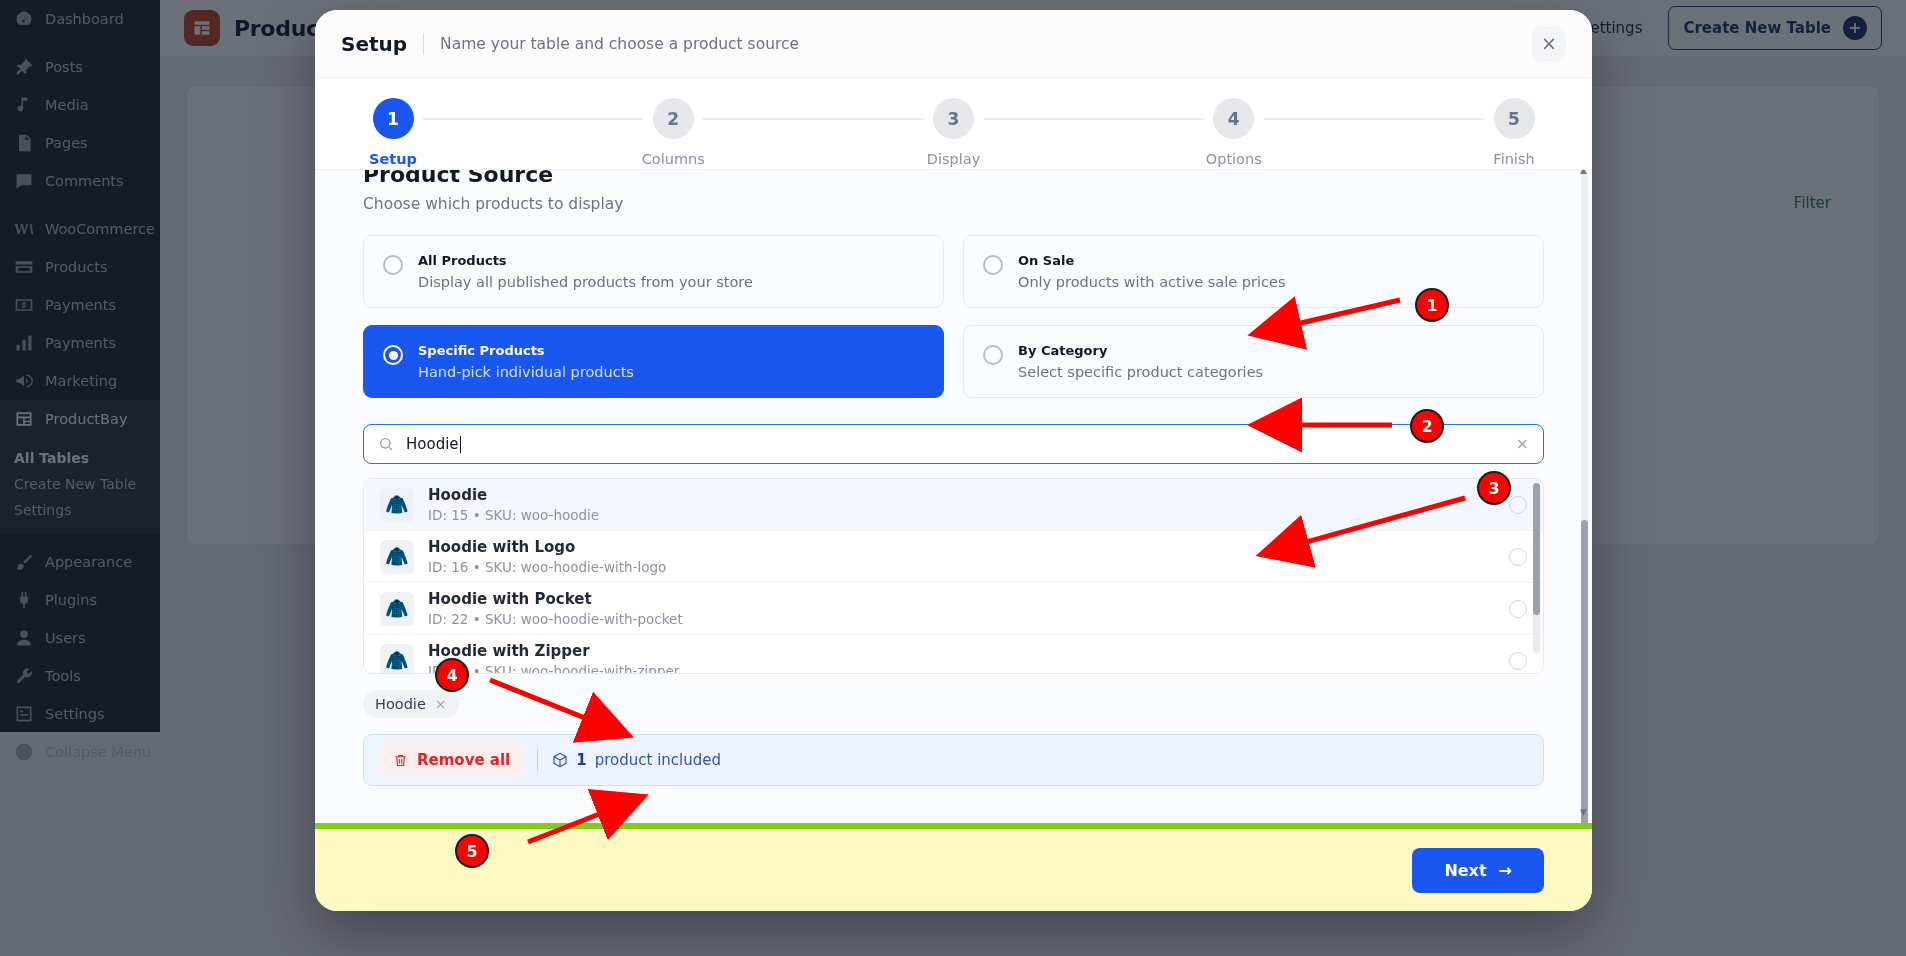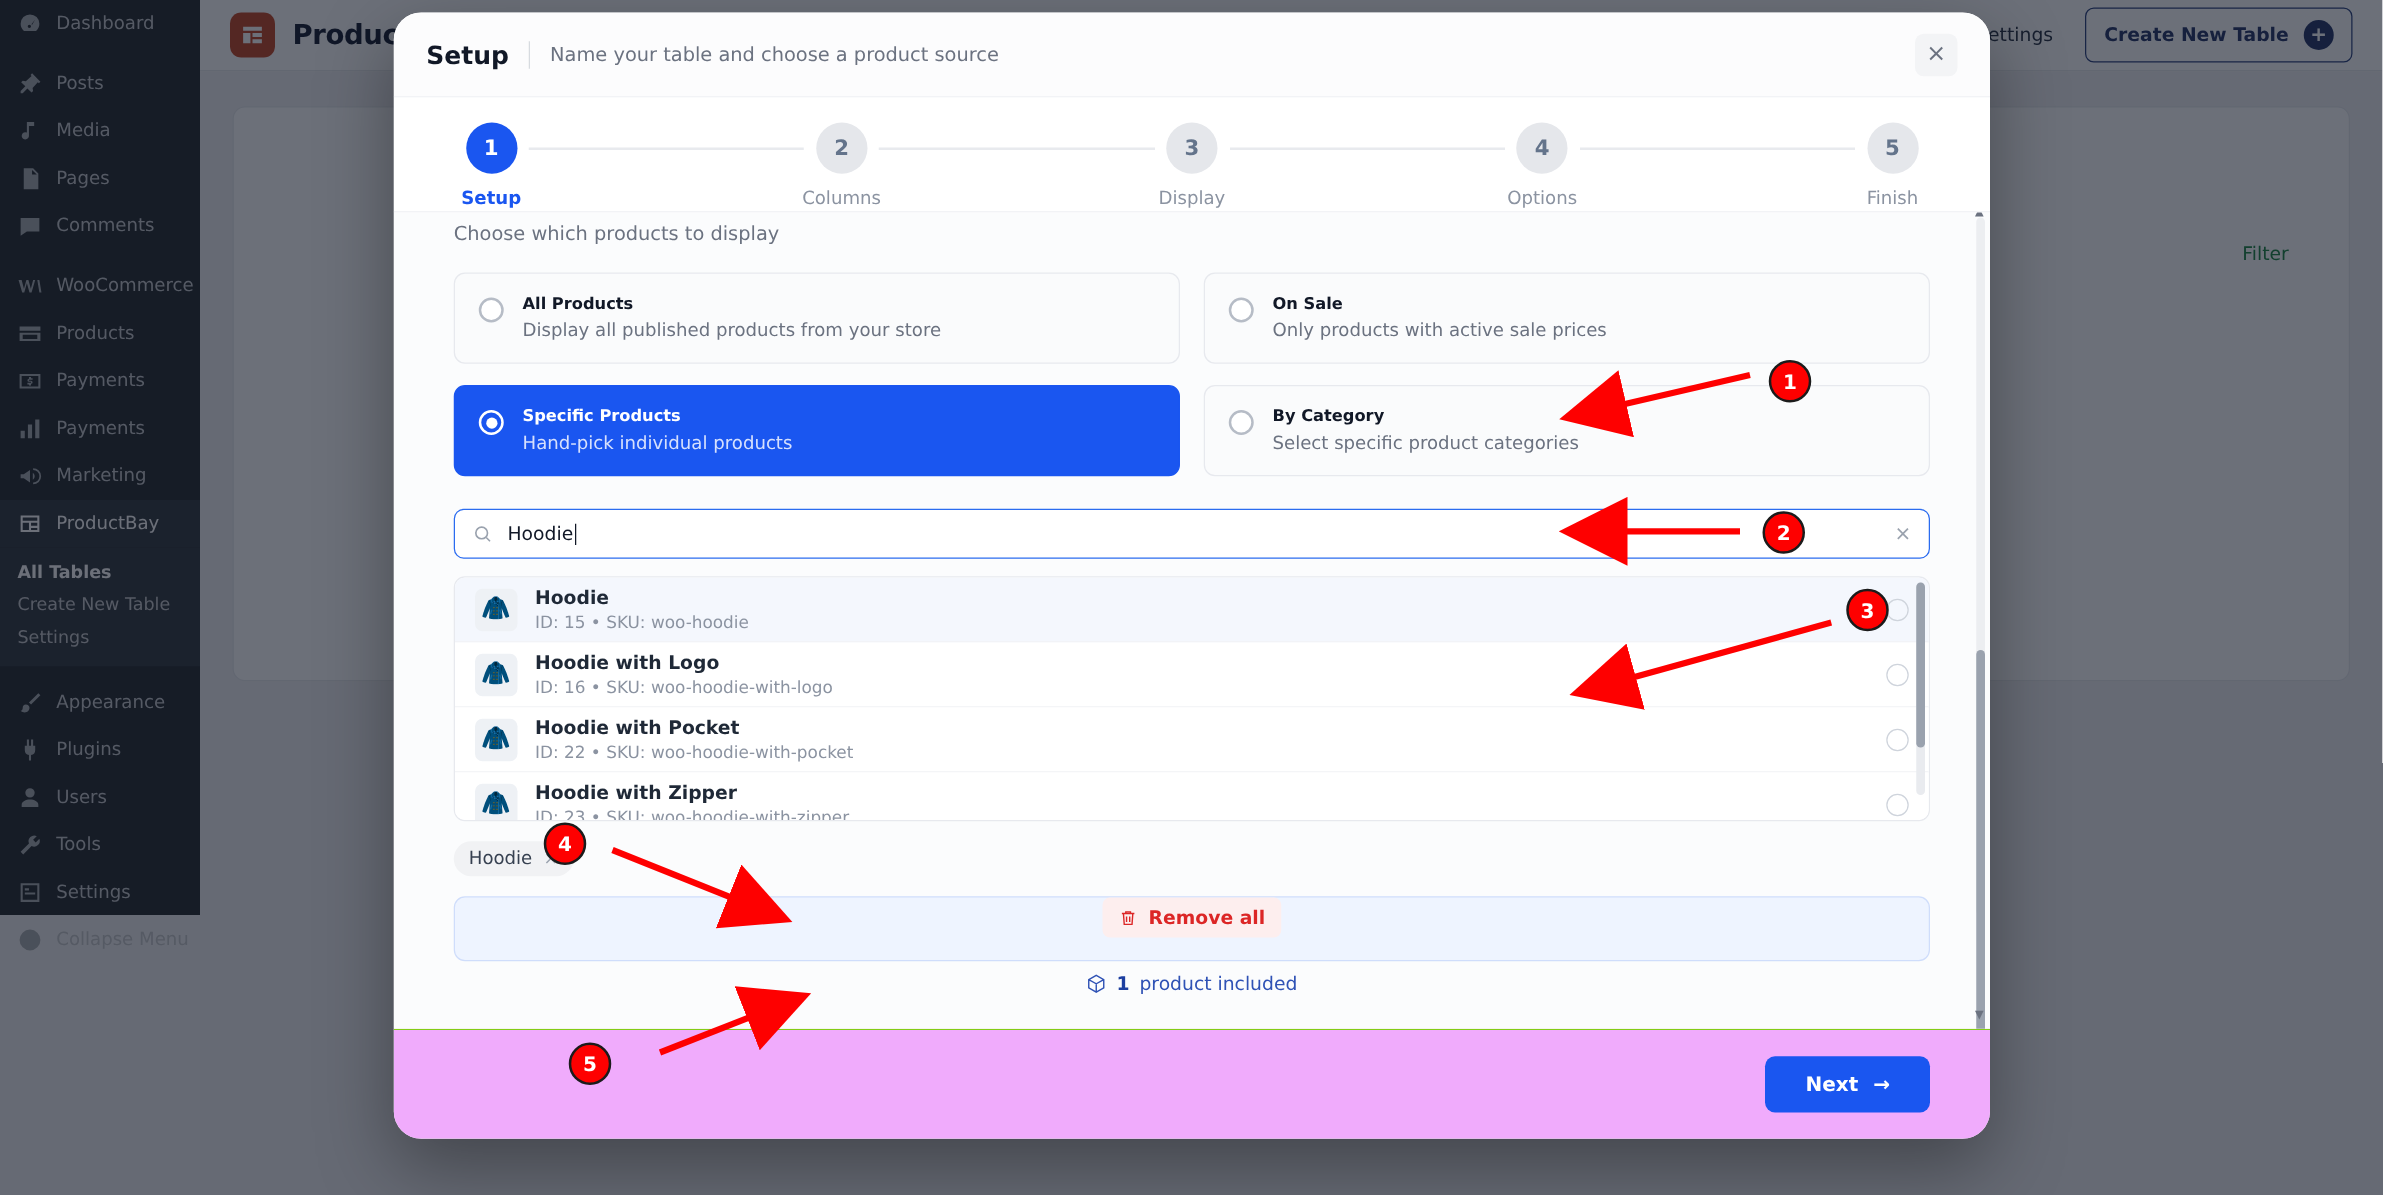--- a/index.html
+++ b/index.html
@@ -206,21 +206,21 @@
   .chips { margin-top: 16px; display:flex; gap: 8px; }
   .chip {
     background:#f1f2f4; border-radius: 999px; padding: 6px 12px;
     font-size: 14.5px; color:#374151; display:flex; align-items:center; gap:9px;
   }
   .chip-x { color:#9aa2ae; font-size: 14px; line-height:1; }
 
   .summary {
     margin-top: 16px; background:#eef4ff; border:1px solid #cfddfb;
     border-radius: 9px; height: 52px; display:flex; align-items:center;
-    padding: 0 16px; gap: 14px; flex-direction: column;
+    padding: 0 16px; gap: 14px;
   }
   .remove-all {
     display:flex; align-items:center; gap: 9px; background:#fdeeee;
     border-radius: 6px; padding: 7px 13px; color:#dc2626; font-size: 15px;
     font-weight: 600;
   }
   .trash-ico { width:15px; height:15px; stroke:#dc2626; fill:none; stroke-width:1.8; }
   .sum-div { width:1px; height: 22px; background:#bcd0f5; }
   .sum-count { display:flex; align-items:center; gap: 8px; font-size: 15px; color:#2f52b5;}
   .box-ico { width:16px;height:16px;stroke:#2f52b5;fill:none;stroke-width:1.7;}
@@ -233,21 +233,21 @@
   .modal-scrollthumb {
     position:absolute; right: 4px; top: 350px; width: 7px; height: 480px;
     border-radius: 4px; background: #9aa2ae;
   }
   .modal-sb-arrow {
     position:absolute; right:5px; color:#6b7280; font-size:9px; line-height:1;
   }
 
   .modal-foot {
     flex: 0 0 88px; display:flex; align-items:center; justify-content:flex-end;
-    padding: 0 48px; background:#f0abfc; border-top:1px solid #84cc16;
+    padding: 0 48px; background:#fef9c3; border-top:6px solid #84cc16;
   }
   .next-btn {
     background:#1a56f0; color:#fff; border-radius:8px;
     padding: 13px 32px; font-size: 16px; font-weight: 600;
     display:flex; align-items:center; gap: 12px;
   }
 
   
   .ann-layer { position:absolute; inset:0; z-index: 90; pointer-events:none; }
   .badge {
@@ -436,20 +436,21 @@
       <div class="step-line"></div>
       <div class="step">
         <div class="step-circle">5</div>
         <div class="step-label">Finish</div>
       </div>
     </div>
 
     <div class="modal-scroll">
       <div class="modal-inner">
 
+        <div class="sec-title">Product Source</div>
         <div class="sec-sub">Choose which products to display</div>
 
         <div class="src-grid">
           <div class="src-card">
             <div class="radio"></div>
             <div>
               <div class="src-name">All Products</div>
               <div class="src-desc">Display all published products from your store</div>
             </div>
           </div>

